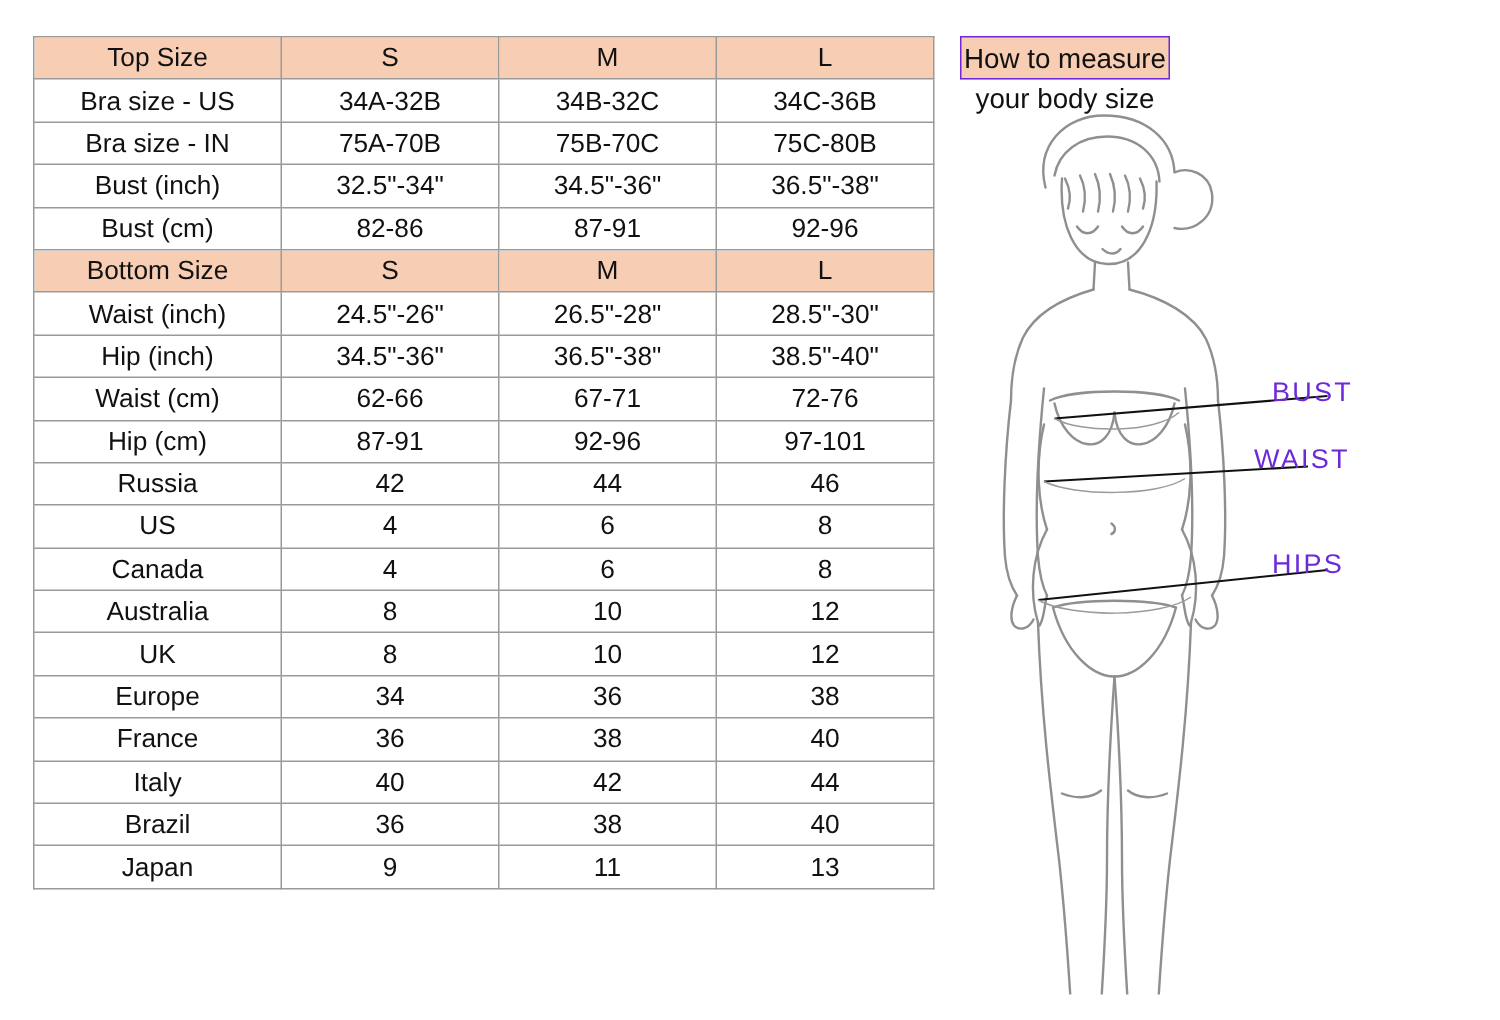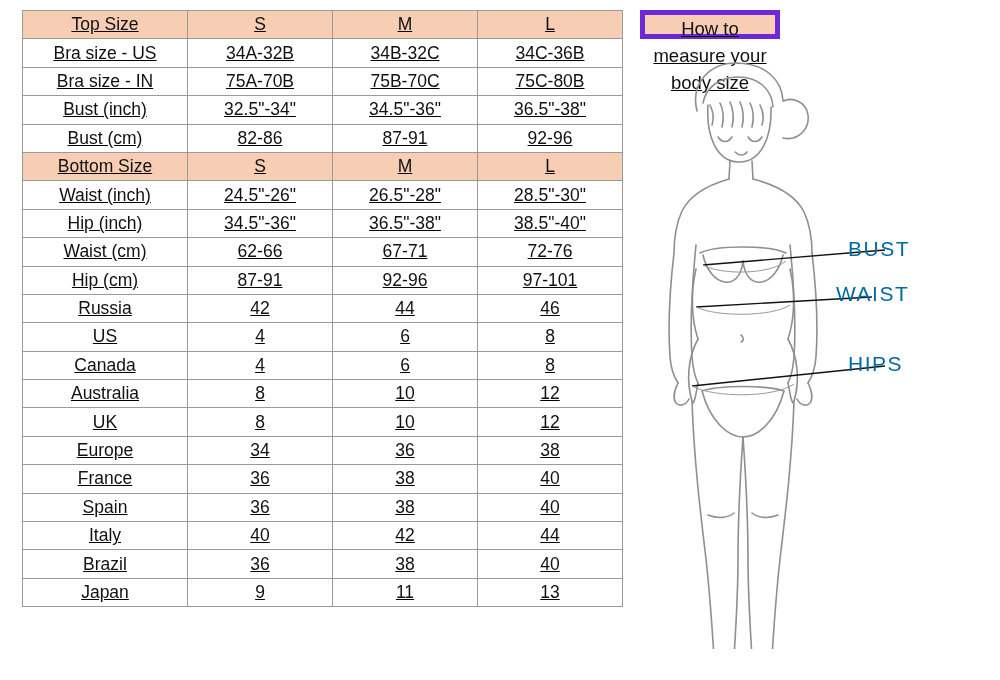--- a/index.html
+++ b/index.html
@@ -12,22 +12,21 @@
   #page {
     position: relative;
     width: 1000px; height: 680px;
     background: #ffffff;
     overflow: hidden;
   }
   .layout {
     display: flex;
     width: 792px;
     height: 680px;
-    padding: 10px 12px 8px 22px;
-    text-decoration: underline;
+    padding: 24px 12px 8px 22px;
   }
   
   .table-wrap {
     width: 600px;
     flex: 0 0 600px;
   }
   table.size-table {
     width: 100%;
     border-collapse: collapse;
     table-layout: fixed;
@@ -51,41 +50,41 @@
   tr.header-row td.hdr-label { background: #f7cdb3; }
   td.left-label { }
   
   .measure-panel {
     flex: 1 1 auto;
     margin-left: 18px;
     position: relative;
   }
   .measure-title {
     background: #f7cdb3;
-    border: 5px solid #6d28d9;
+    border: 1px solid #6d28d9;
     height: 29px;
     line-height: 27px;
     text-align: center;
     font-size: 18.5px;
     color: #111111;
   }
   .figure-area {
     position: relative;
     width: 100%;
     height: 610px;
   }
   .figure-area svg {
     position: absolute;
     left: 0; top: 0;
   }
   .meas-label {
     position: absolute;
-    font-size: 21px;
+    font-size: 18px;
     letter-spacing: 1.5px;
-    color: #0369a1;
+    color: #6d28d9;
     font-family: "Liberation Sans", sans-serif;
   }
   #lbl-bust  { left: 208px; top: 198px; }
   #lbl-waist { left: 196px; top: 243px; }
   #lbl-hips  { left: 208px; top: 313px; }
 </style>
 </head>
 <body>
 
 <div id="page">
@@ -199,26 +198,20 @@
             <td>36</td>
             <td>38</td>
           </tr>
           <tr>
             <td class="left-label">France</td>
             <td>36</td>
             <td>38</td>
             <td>40</td>
           </tr>
           <tr>
-            <td class="left-label">Spain</td>
-            <td>36</td>
-            <td>38</td>
-            <td>40</td>
-          </tr>
-          <tr>
             <td class="left-label">Italy</td>
             <td>40</td>
             <td>42</td>
             <td>44</td>
           </tr>
           <tr>
             <td class="left-label">Brazil</td>
             <td>36</td>
             <td>38</td>
             <td>40</td>

